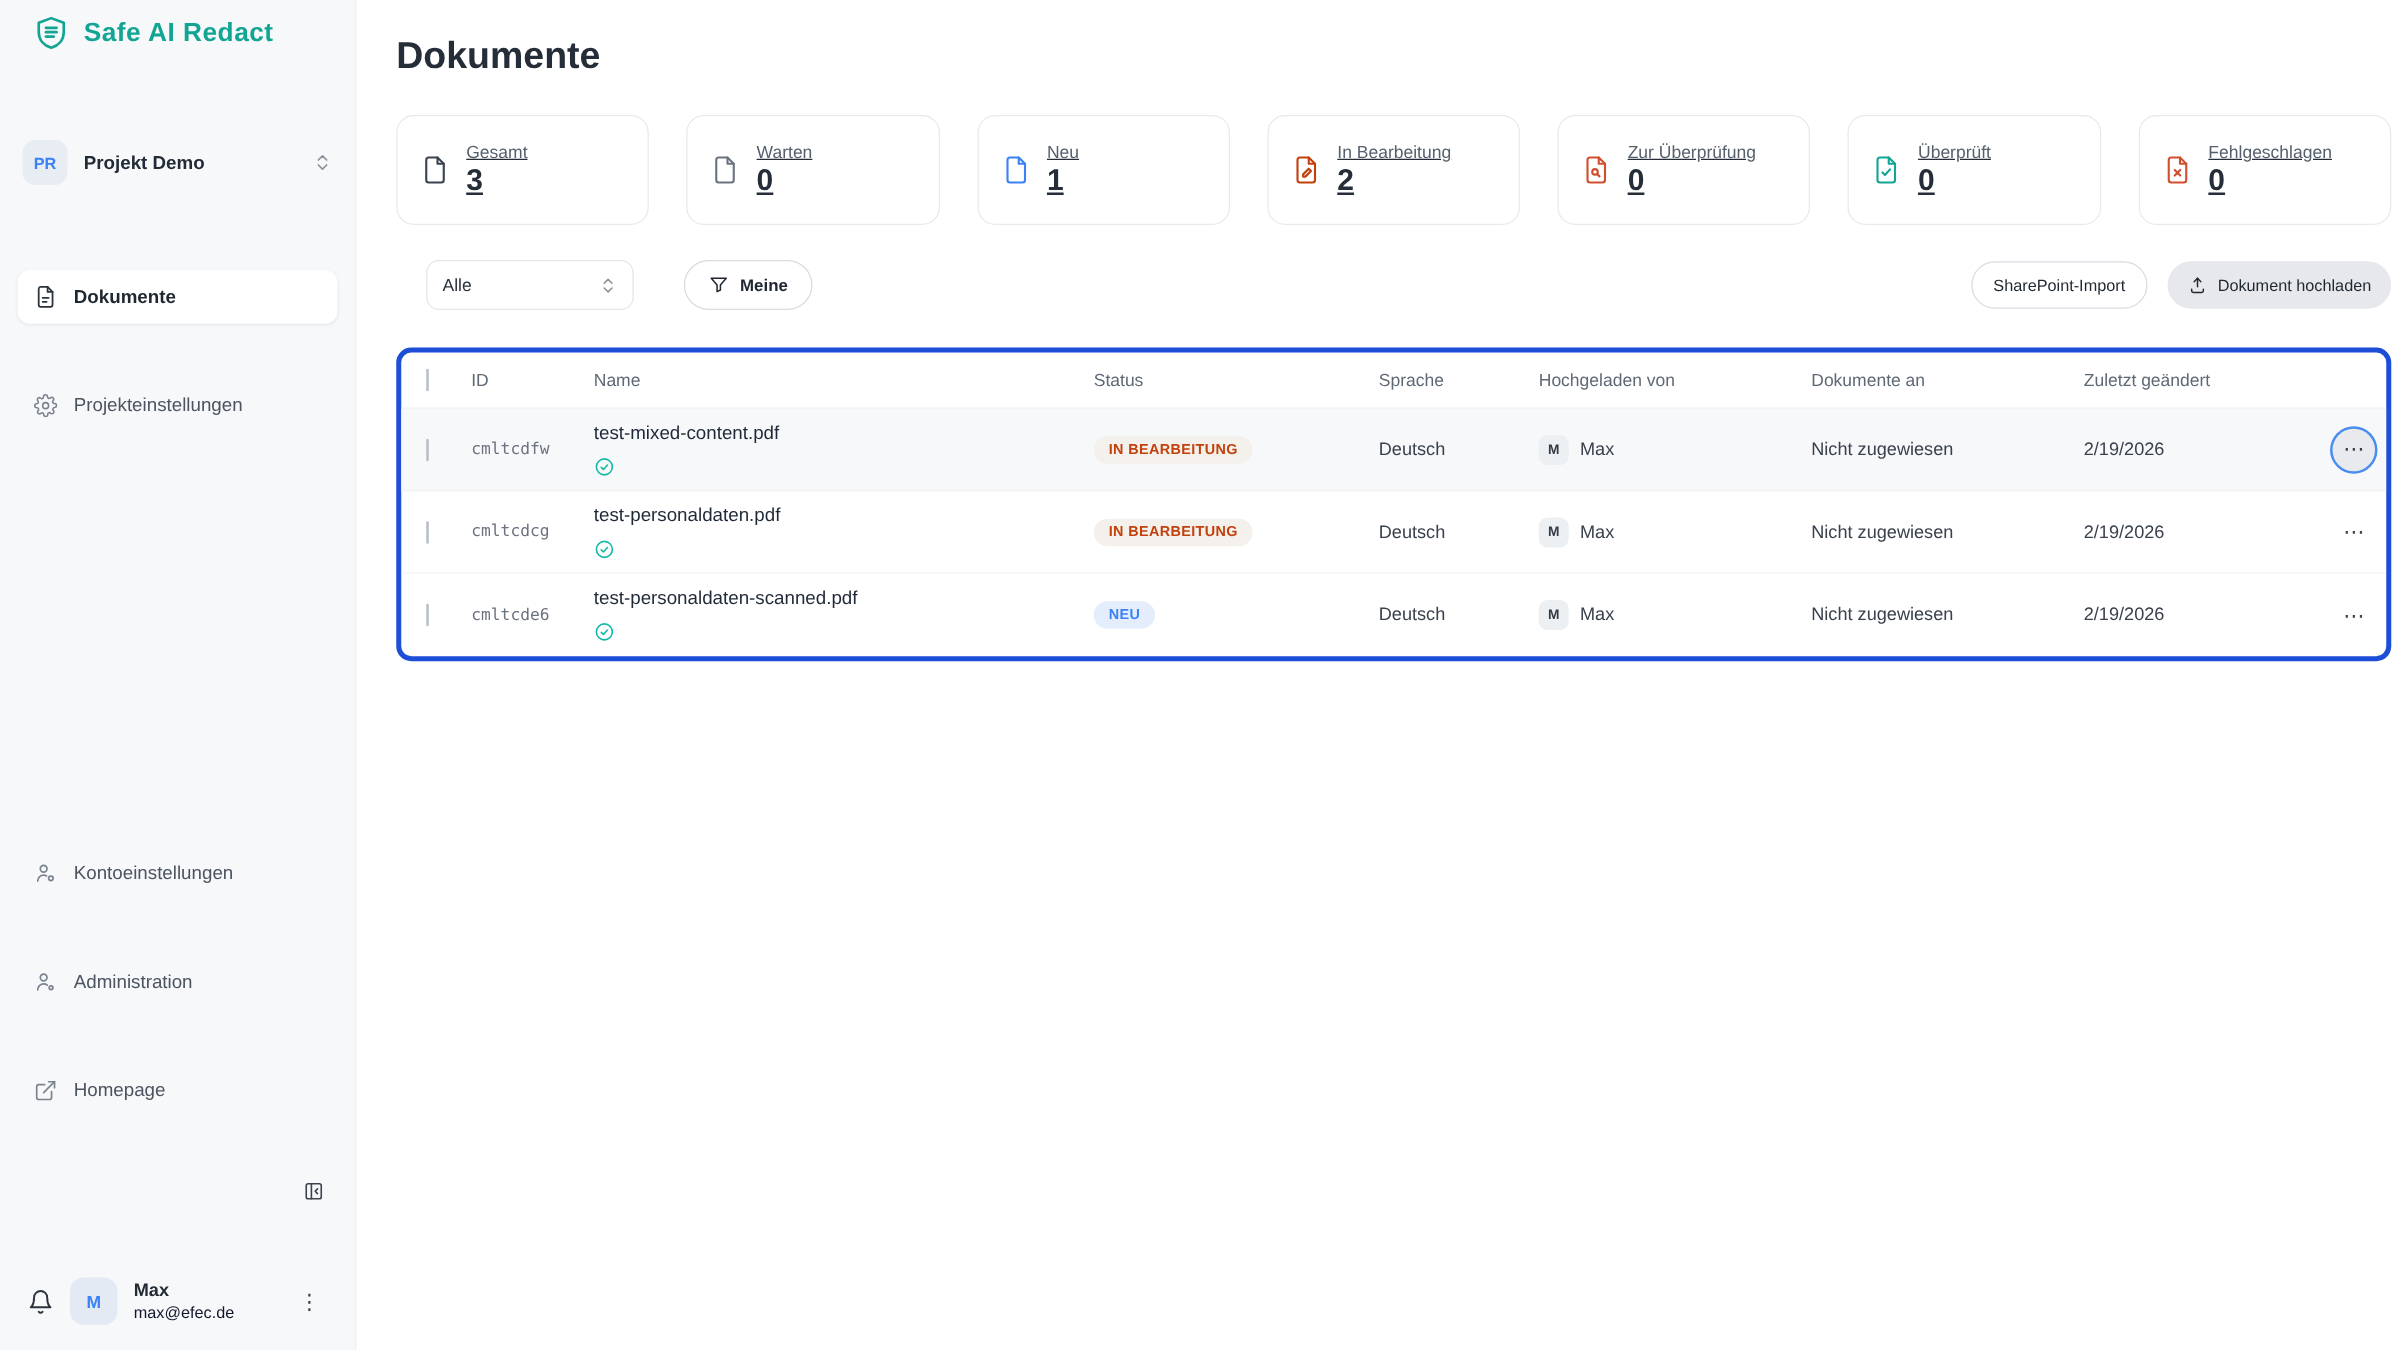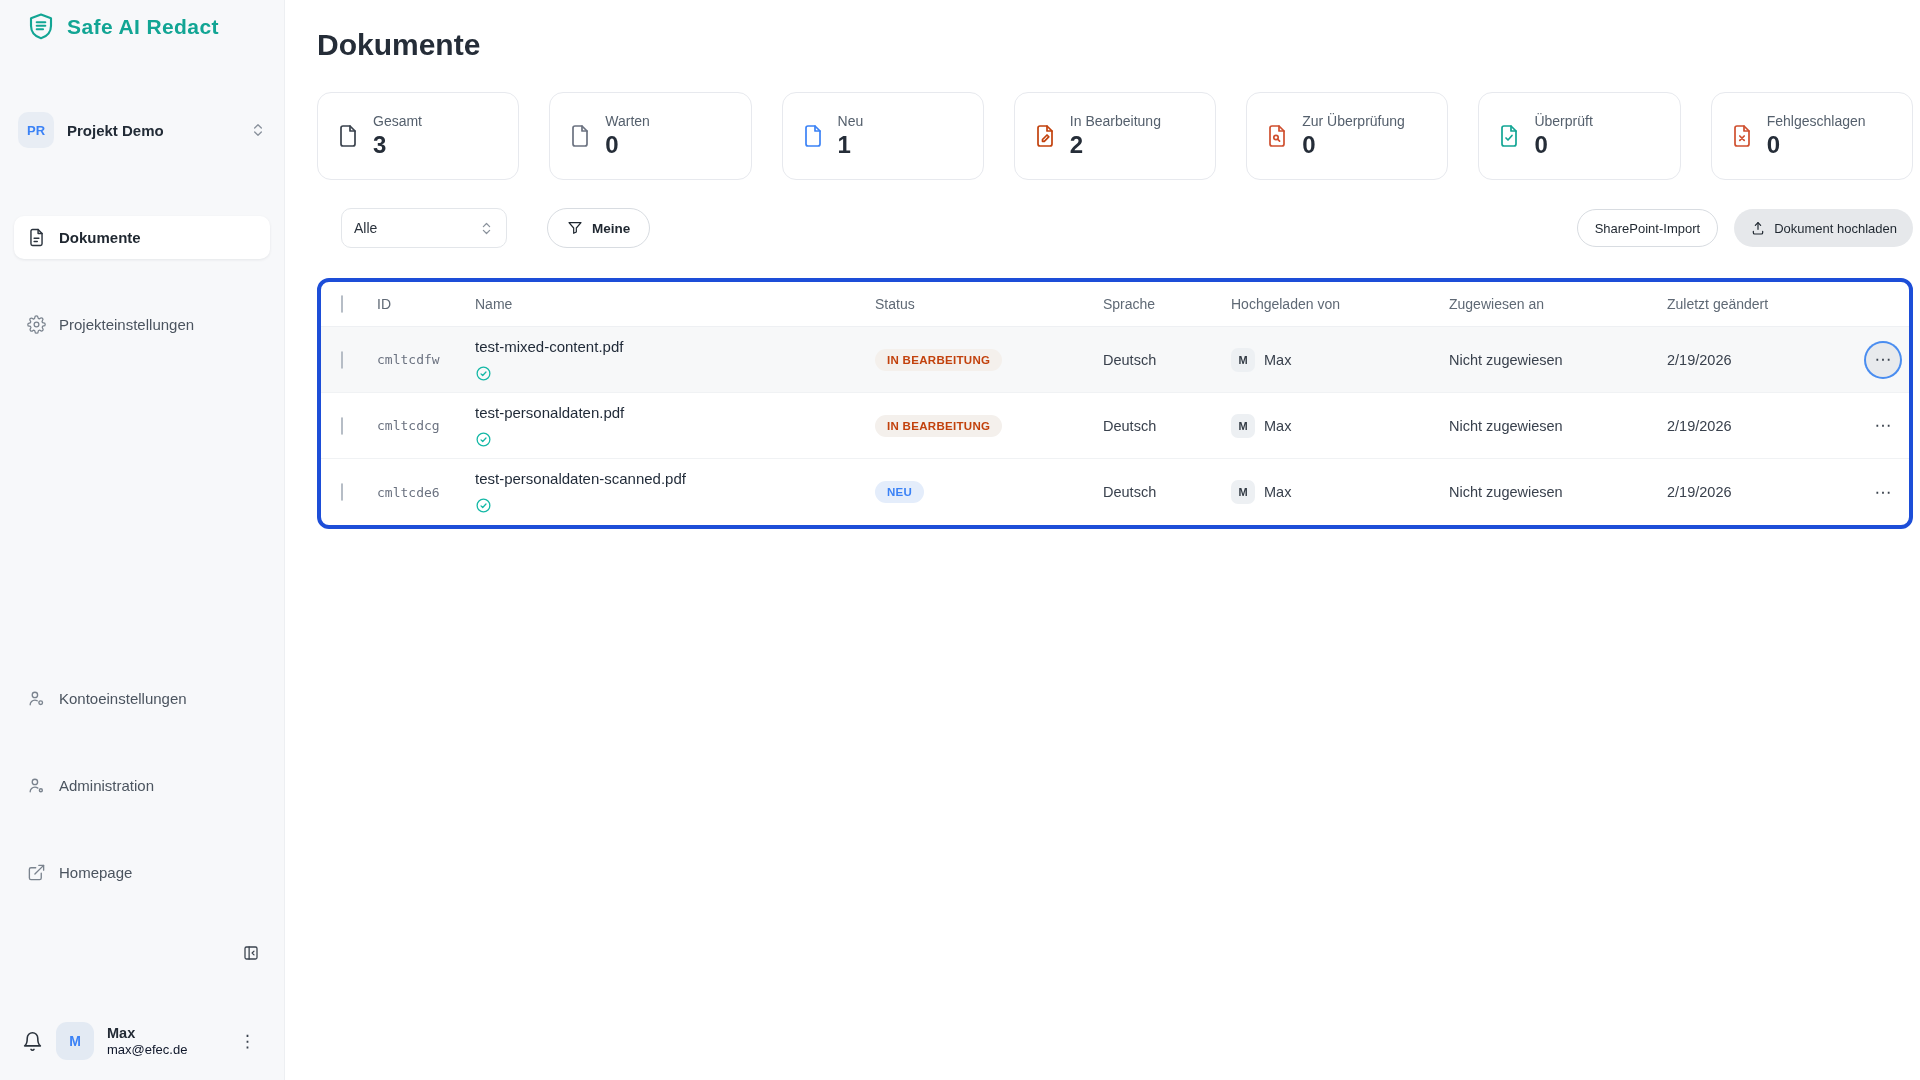--- a/index.html
+++ b/index.html
@@ -46,21 +46,21 @@
   }
   .user-meta { flex:1; line-height:1.25; }
   .user-name { font-weight:700; font-size:14.5px; color:#232b35; }
   .user-email { font-size:13px; color:#0f172a; }
   .kebab-btn { background:none; border:none; font-size:17px; color:#3a424d; cursor:pointer; padding:4px 8px; }
 
   
   .main { flex:1; padding:28px 7px 0 32px; overflow:hidden; }
   .page-title { font-size:30px; font-weight:700; color:#252d38; margin-bottom:30px; }
 
-  .stats { display:flex; gap:30px; }
+  .stats { display:flex; gap:30px;text-decoration:underline; }
   .stat-card {
     flex:1; height:88px; background:#fff; border:1px solid #e7e9ee;
     border-radius:14px; padding:14px 18px;
     display:flex; align-items:center; gap:13px;
   }
   .stat-text { display:flex; flex-direction:column; gap:2px; }
   .stat-label { font-size:14px; color:#55606d; }
   .stat-value { font-size:24px; font-weight:700; color:#252d38; }
   .s-dark  { color:#3a424d; }
   .s-gray  { color:#6b7280; }
@@ -377,21 +377,21 @@
     </div>
 
     <div class="table-card">
       <div class="trow thead">
         <span class="cell-check"><span class="checkbox"></span></span>
         <span>ID</span>
         <span>Name</span>
         <span>Status</span>
         <span>Sprache</span>
         <span>Hochgeladen von</span>
-        <span>Zugewiesen an</span>
+        <span>Dokumente an</span>
         <span>Zuletzt geändert</span>
         <span></span>
       </div>
 
       <div class="trow tbody-row highlight">
         <span class="cell-check"><span class="checkbox"></span></span>
         <span class="cell-id">cmltcdfw</span>
         <span class="cell-name">
           <span>test-mixed-content.pdf</span>
           <span style="display:flex; color:#14b8a6;">

